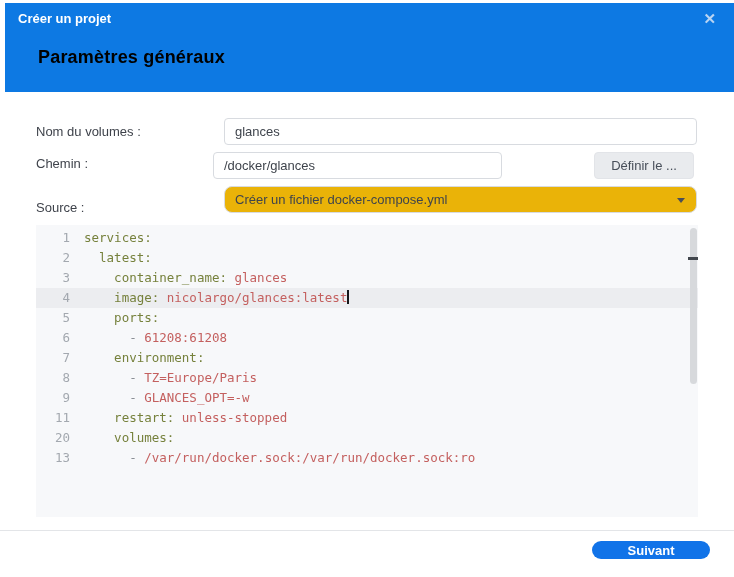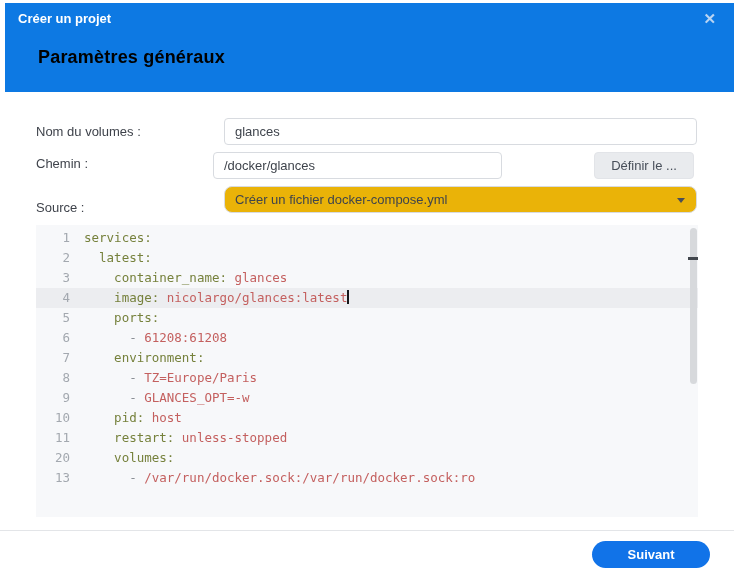--- a/index.html
+++ b/index.html
@@ -40,21 +40,21 @@
   .code{white-space:pre;color:#555;}
   .tk-key{color:var(--key);}
   .tk-val{color:var(--val);}
   .tk-meta{color:var(--meta);}
   .cursor{display:inline-block;width:2px;height:14px;background:#15181c;vertical-align:-2px;}
   .sb-thumb{position:absolute;right:1px;top:3px;width:7px;height:156px;border-radius:4px;background:#d7d9dc;}
   .sb-mark{position:absolute;right:0;top:32px;width:10px;height:3px;background:#41464c;}
 
   
   .footer-line{position:absolute;left:0;right:0;top:530px;height:1px;background:#e3e5e8;}
-  .btn-next{position:absolute;left:592px;top:541px;width:118px;height:27px;border:none;border-radius:14px;
+  .btn-next{position:absolute;left:592px;top:541px;width:118px;height:18px;border:none;border-radius:14px;
         background:var(--btn-blue);color:#fff;font-family:"Liberation Sans",sans-serif;
         font-size:13px;font-weight:bold;cursor:pointer;}
 </style>
 </head>
 <body>
 
 <div class="canvas">
 
   <div class="hdr">
     <div class="hdr-title">Créer un projet</div>
@@ -107,24 +107,20 @@
         </div>
         <div class="cm-line">
           <div class="ln">8</div>
           <div class="code"><span class="tk-meta">      - </span><span class="tk-val">TZ=Europe/Paris</span></div>
         </div>
         <div class="cm-line">
           <div class="ln">9</div>
           <div class="code"><span class="tk-meta">      - </span><span class="tk-val">GLANCES_OPT=-w</span></div>
         </div>
         <div class="cm-line">
-          <div class="ln">10</div>
-          <div class="code"><span class="tk-key">    pid:</span><span class="tk-val"> host</span></div>
-        </div>
-        <div class="cm-line">
           <div class="ln">11</div>
           <div class="code"><span class="tk-key">    restart:</span><span class="tk-val"> unless-stopped</span></div>
         </div>
         <div class="cm-line">
           <div class="ln">20</div>
           <div class="code"><span class="tk-key">    volumes:</span></div>
         </div>
         <div class="cm-line">
           <div class="ln">13</div>
           <div class="code"><span class="tk-meta">      - </span><span class="tk-val">/var/run/docker.sock:/var/run/docker.sock:ro</span></div>

